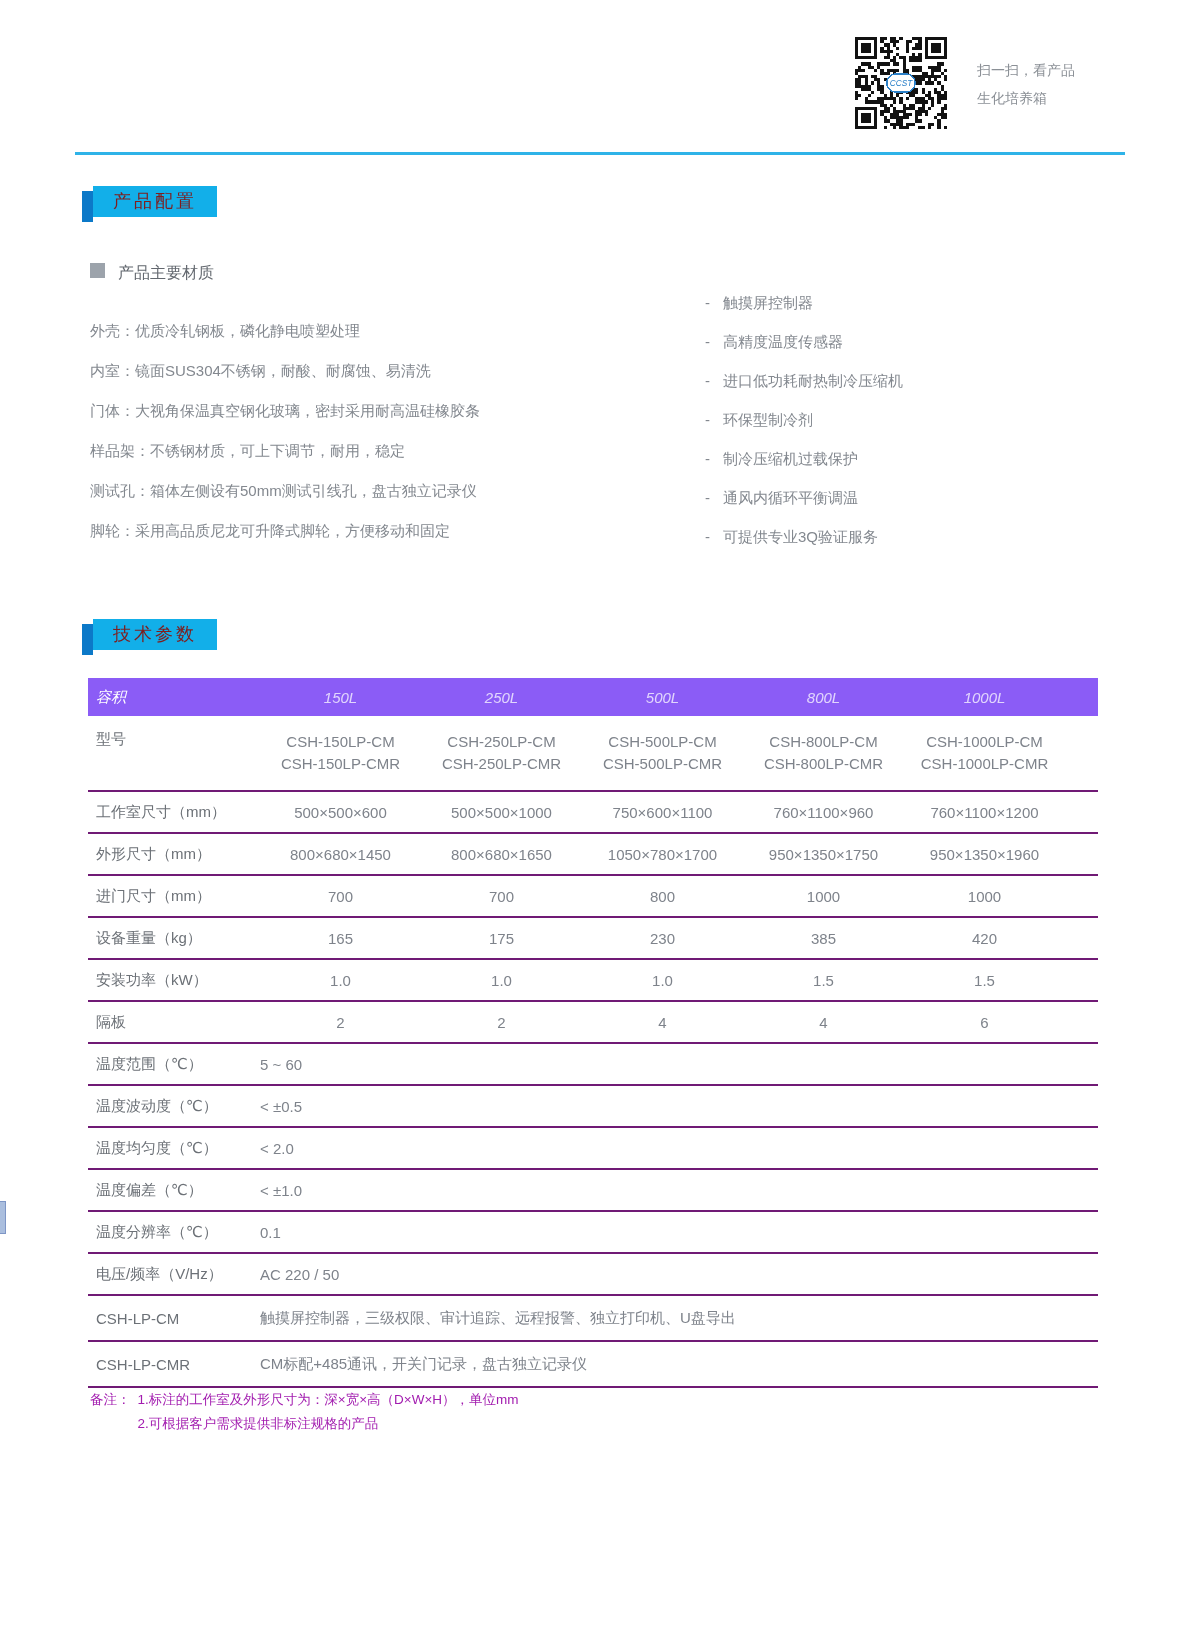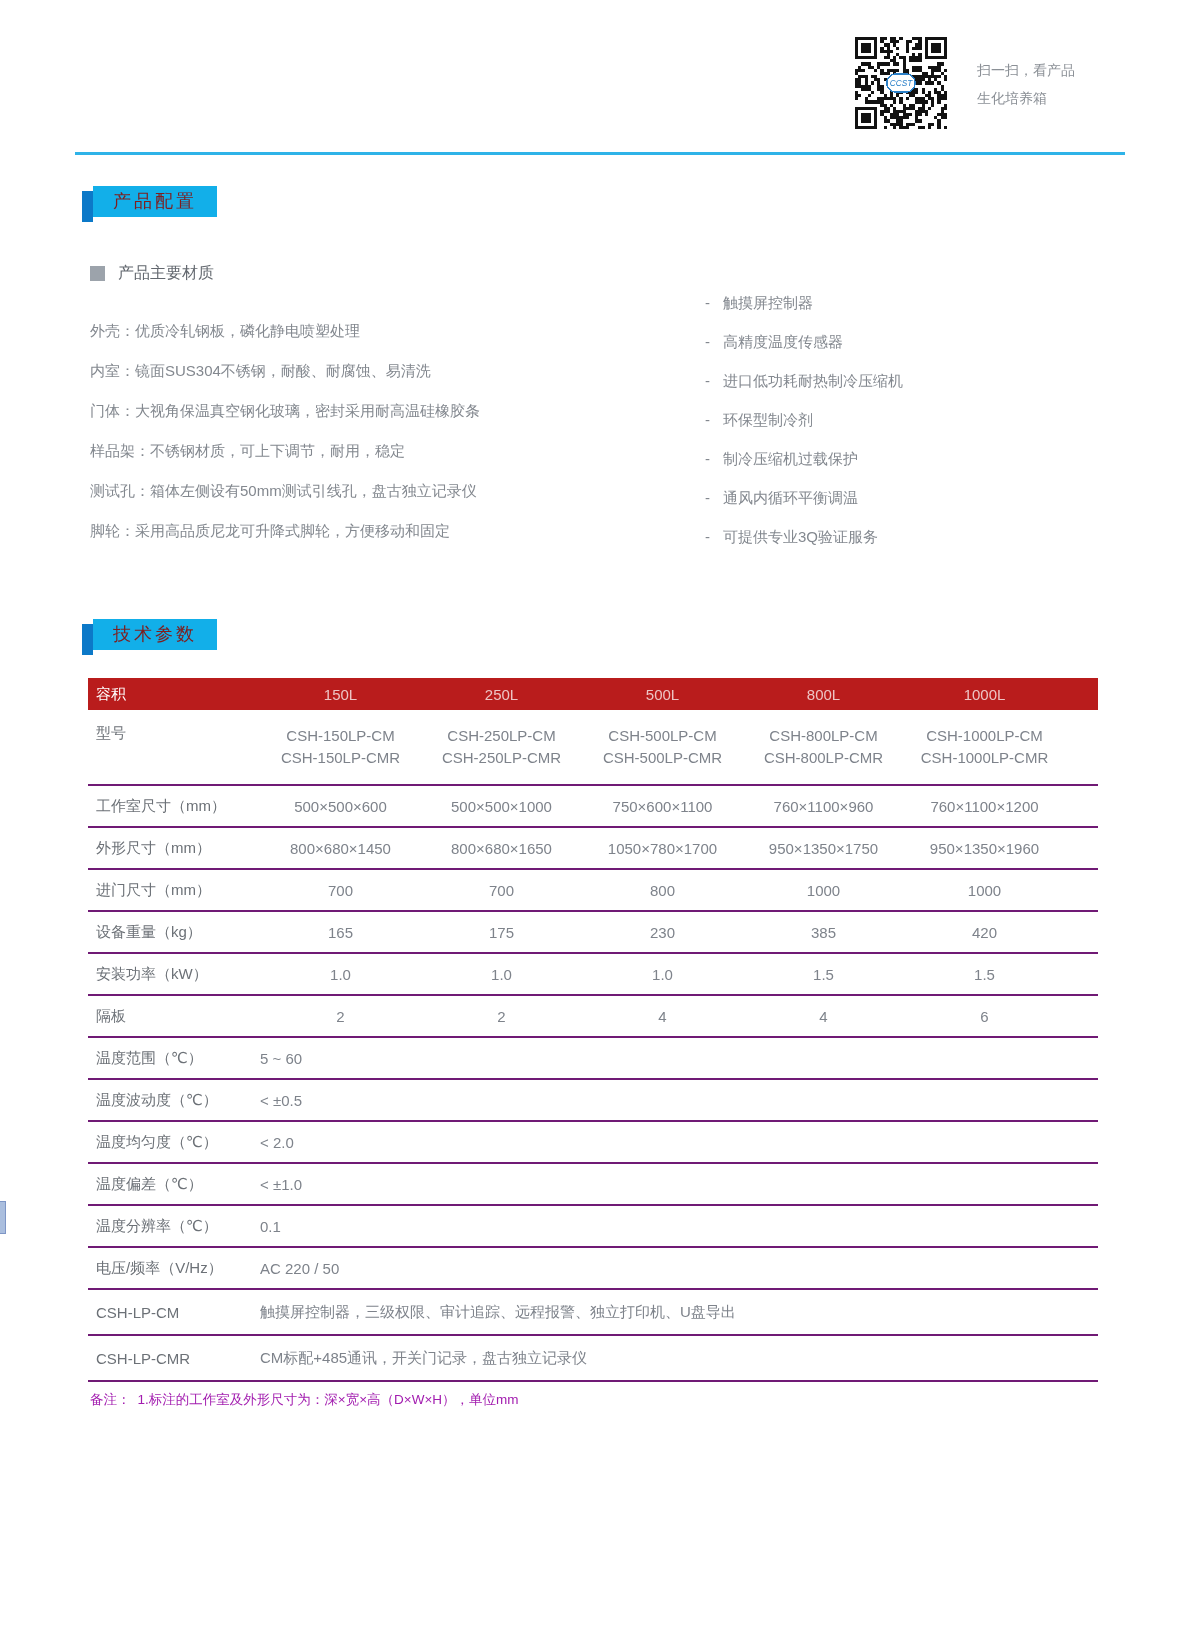--- a/index.html
+++ b/index.html
@@ -13,32 +13,32 @@
   
   .top-rule{position:absolute;left:75px;top:152px;width:1050px;height:3px;background:#2fb3e8;}
   
   .section-badge{position:absolute;width:140px;height:36px;}
   .badge-config{left:82px;top:186px;}
   .badge-tech{left:82px;top:619px;}
   .badge-accent{position:absolute;left:0;top:5px;width:11px;height:31px;background:#0c79c8;}
   .badge-main{position:absolute;left:11px;top:0;height:31px;line-height:31px;padding:0 20px;
     background:#12afe9;color:#7f1d1d;font-size:18px;letter-spacing:3px;white-space:nowrap;}
   
-  .materials-heading{position:absolute;left:90px;top:263px;display:flex;align-items:center;}
+  .materials-heading{position:absolute;left:90px;top:263px;display:flex;}
   .sq{width:15px;height:15px;background:#9ca3ab;margin-right:13px;}
   .materials-heading .txt{font-size:16px;color:#63686f;}
   
   .materials-list{position:absolute;left:90px;top:322px;}
   .materials-list .item{height:40px;font-size:15px;color:#83888f;white-space:nowrap;}
   .features-list{position:absolute;left:705px;top:294px;}
   .features-list .item{height:39px;font-size:15px;color:#83888f;display:flex;white-space:nowrap;}
   .dash{margin-right:13px;}
   
   .spec-table{position:absolute;left:88px;top:678px;width:1010px;font-size:15px;}
-  .t-head{display:grid;grid-template-columns:172px repeat(5,161px);height:32px;background:#b91c1c;align-items:center;}
+  .t-head{display:grid;grid-template-columns:172px repeat(5,161px);height:38px;background:#8b5cf6;align-items:center;font-style:italic;}
   .t-head .t-label{padding-left:8px;color:#ffffff;}
   .t-head .t-col{text-align:center;color:rgba(255,255,255,0.74);}
   .t-row{display:grid;grid-template-columns:172px repeat(5,161px);align-items:center;
     border-bottom:2px solid #701a75;color:#7e838b;}
   .t-row .t-label{padding-left:8px;color:#6c7177;}
   .t-cell{text-align:center;}
   .row-model{height:74px;}
   .row-model .t-label{align-self:start;padding-top:14px;}
   .row-model .t-cell{line-height:22px;}
   .row-std{height:40px;}
@@ -571,18 +571,19 @@
     <div class="t-row row-span row-tall">
       <div class="t-label">CSH-LP-CMR</div>
       <div class="t-span">CM标配+485通讯，开关门记录，盘古独立记录仪</div>
     </div>
   </div>
 
   <div class="notes">
     <div class="prefix">备注：</div>
     <div>
       <div>1.标注的工作室及外形尺寸为：深×宽×高（D×W×H），单位mm</div>
+      <div>2.可根据客户需求提供非标注规格的产品</div>
     </div>
   </div>
 
   <div class="edge-marker"></div>
 
 </div>
 
 </body></html>

